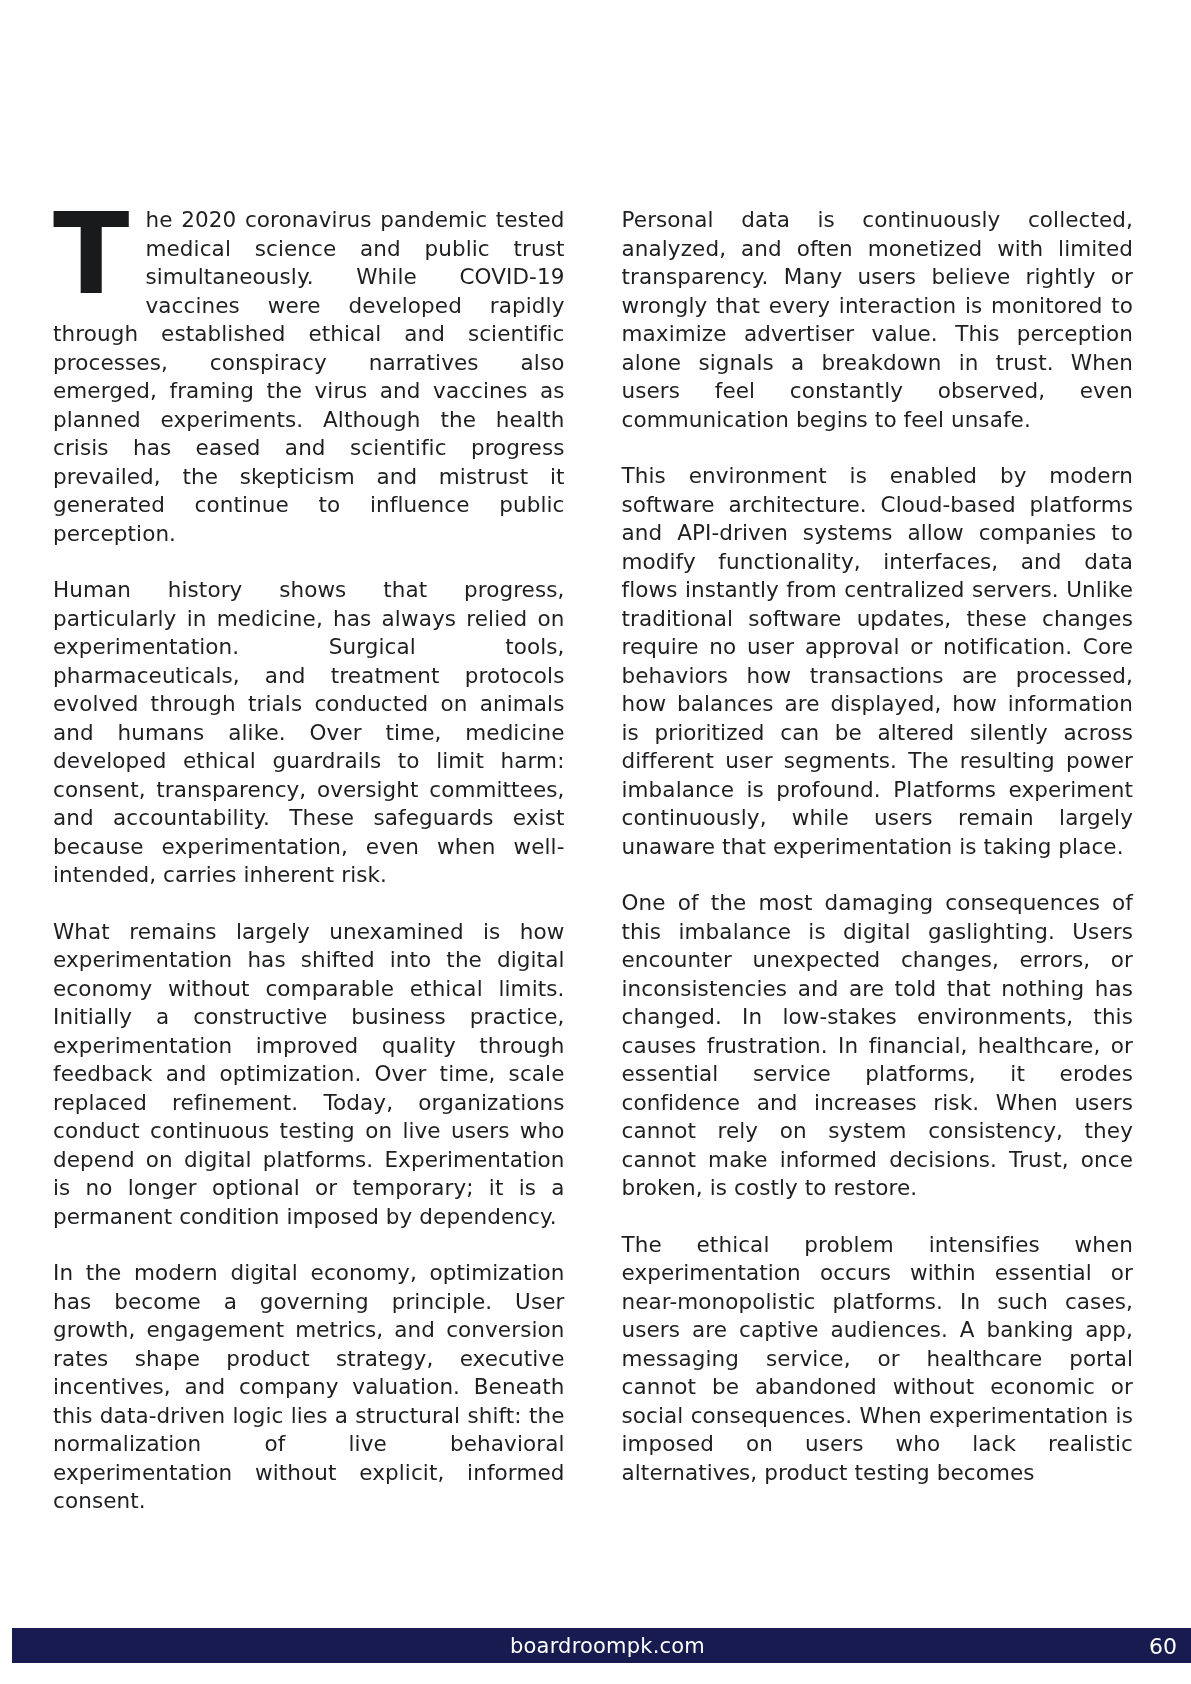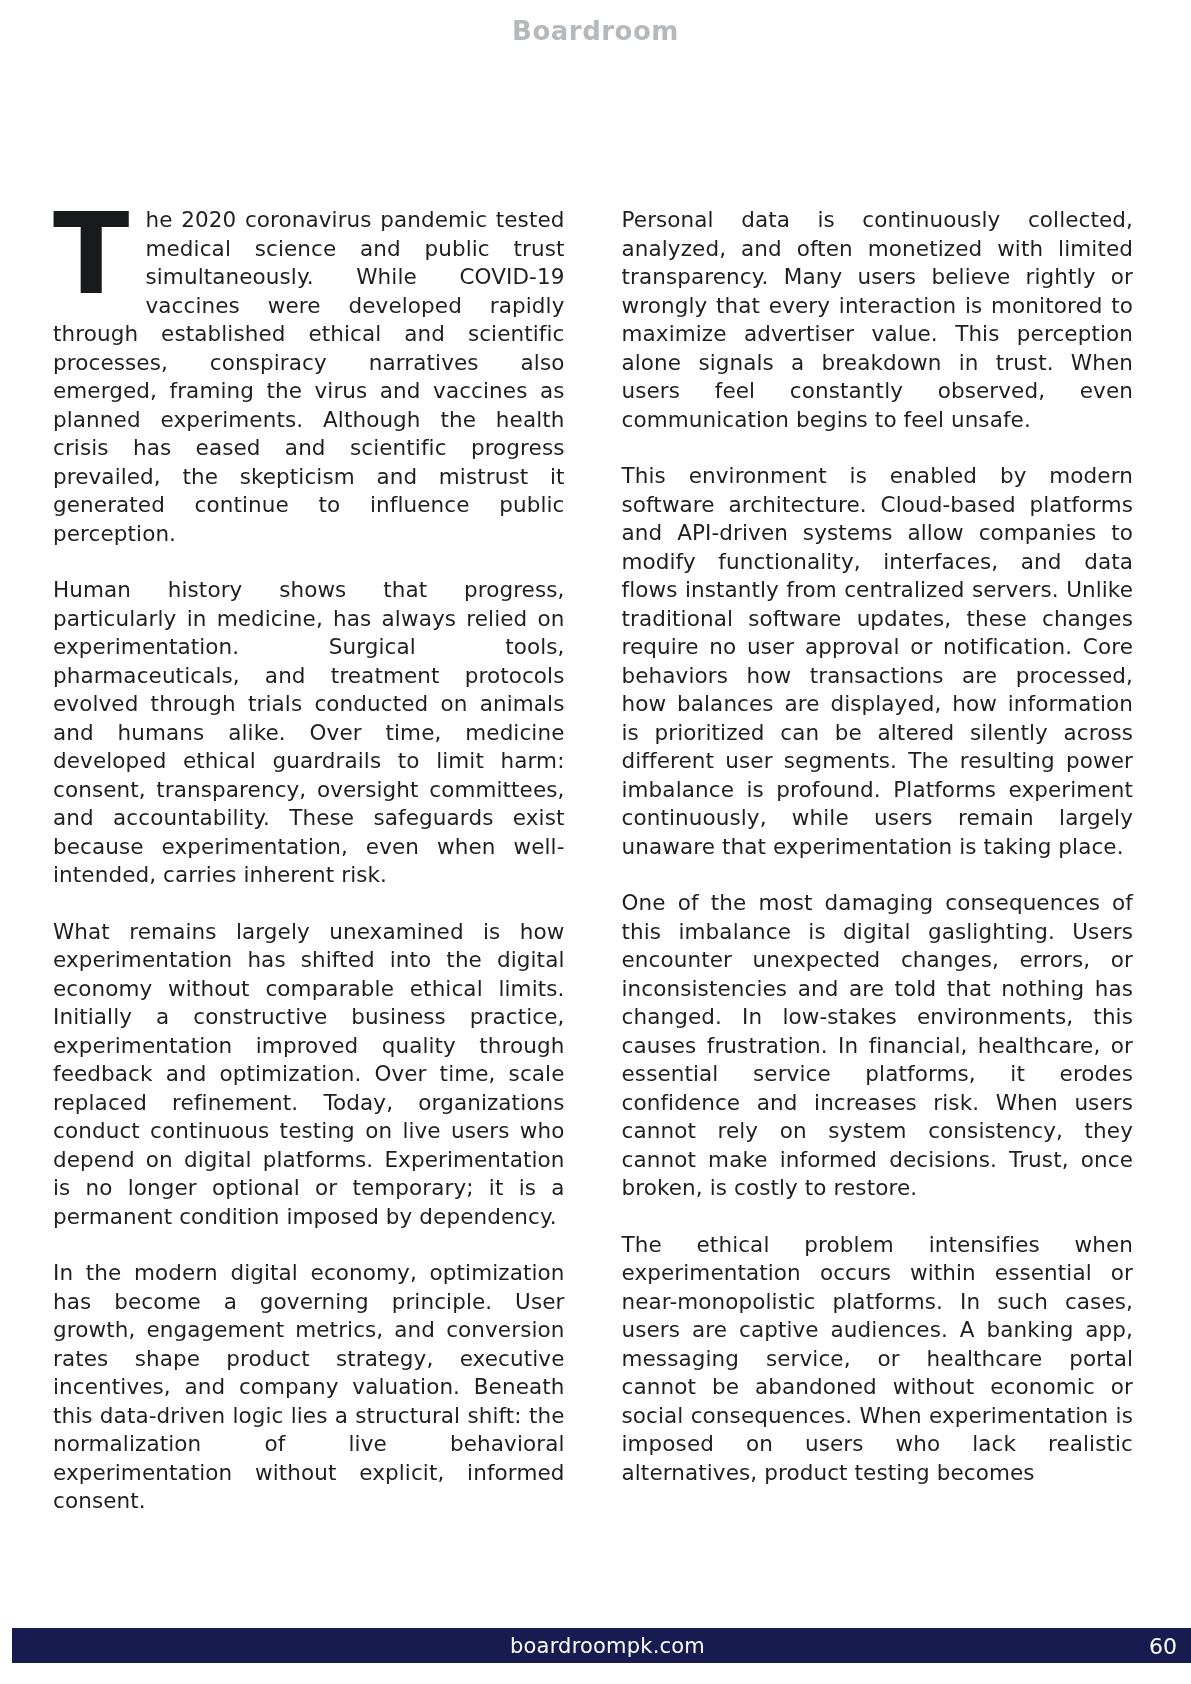--- a/index.html
+++ b/index.html
@@ -86,23 +86,20 @@
     transform: translateY(-50%);
     color: var(--footer-text);
     font-size: 22px;
   }
 </style>
 </head>
 <body>
 
 <div class="page">
 
-  <div class="header">
-    <span class="header-title">Boardroom</span>
-  </div>
 
   <div class="columns">
 
     <div class="col">
       <p class="para"><span class="dropcap">T</span><span>he 2020 coronavirus pandemic tested medical science and public trust simultaneously. While COVID-19 vaccines were developed rapidly through established ethical and scientific processes, conspiracy narratives also emerged, framing the virus and vaccines as planned experiments. Although the health crisis has eased and scientific progress prevailed, the skepticism and mistrust it generated continue to influence public perception.</span></p>
       <p class="para">Human history shows that progress, particularly in medicine, has always relied on experimentation. Surgical tools, pharmaceuticals, and treatment protocols evolved through trials conducted on animals and humans alike. Over time, medicine developed ethical guardrails to limit harm: consent, transparency, oversight committees, and accountability. These safeguards exist because experimentation, even when well-intended, carries inherent risk.</p>
       <p class="para">What remains largely unexamined is how experimentation has shifted into the digital economy without comparable ethical limits. Initially a constructive business practice, experimentation improved quality through feedback and optimization. Over time, scale replaced refinement. Today, organizations conduct continuous testing on live users who depend on digital platforms. Experimentation is no longer optional or temporary; it is a permanent condition imposed by dependency.</p>
       <p class="para">In the modern digital economy, optimization has become a governing principle. User growth, engagement metrics, and conversion rates shape product strategy, executive incentives, and company valuation. Beneath this data-driven logic lies a structural shift: the normalization of live behavioral experimentation without explicit, informed consent.</p>
     </div>
 

